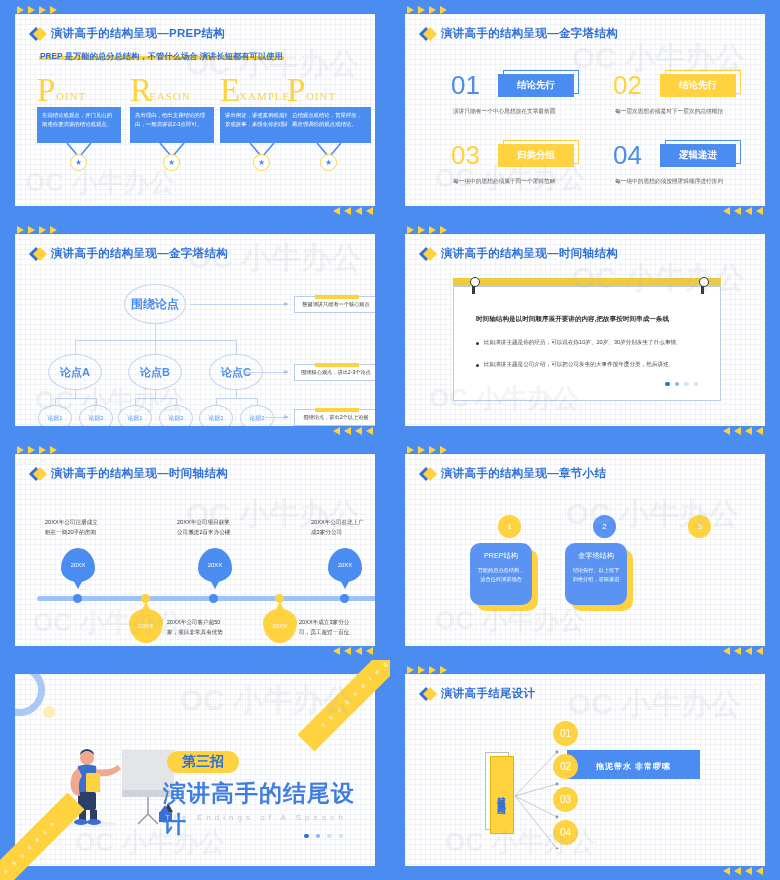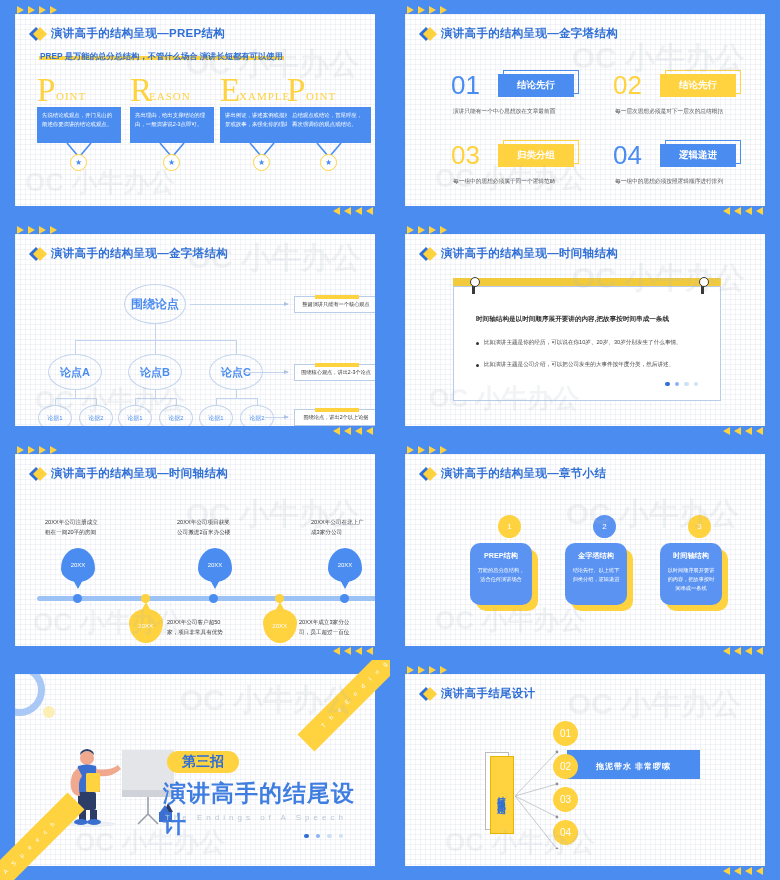--- a/index.html
+++ b/index.html
@@ -97,21 +97,21 @@
   .tlnode{position:absolute;width:9px;height:9px;border-radius:50%;top:140px;}
   .pin{position:absolute;width:34px;height:34px;}
   .pin .pb{width:34px;height:34px;border-radius:50% 50% 50% 50%/60% 60% 40% 40%;position:relative;display:flex;align-items:center;justify-content:center;color:#fff;font-size:6px;}
   .pin .pb:after{content:"";position:absolute;bottom:-7px;left:50%;margin-left:-6px;border-left:6px solid transparent;border-right:6px solid transparent;border-top:11px solid currentColor;}
   .tltxt{position:absolute;font-size:5.6px;color:#333;line-height:1.7;}
 
   
   .c6{position:absolute;width:62px;height:62px;}
   .c6 .shadow{position:absolute;left:6px;top:6px;width:62px;height:62px;border-radius:10px;background:#ffd23f;}
   .c6 .card{position:absolute;left:0;top:0;width:62px;height:62px;border-radius:10px;background:#5b93f2;color:#fff;padding:8px 7px;}
-  .c6 .t{font-size:7.2px;font-weight:bold;text-align:center;margin-bottom:5px;}
+  .c6 .t{font-size:7.2px;font-weight:normal;text-align:center;margin-bottom:5px;}
   .c6 .d{font-size:5.2px;line-height:1.75;text-align:center;}
   .c6num{position:absolute;width:23px;height:23px;border-radius:50%;display:flex;align-items:center;justify-content:center;color:#fff;font-size:8px;}
 
   
   .cov{position:absolute;left:15px;top:14px;right:15px;bottom:14px;background:#fff;
     background-image:linear-gradient(to right,rgba(200,208,222,.22) 1px,transparent 1px),linear-gradient(to bottom,rgba(200,208,222,.22) 1px,transparent 1px);
     background-size:5px 5px;overflow:hidden;}
   .rib{position:absolute;width:150px;height:24px;background:#ffd23f;display:flex;align-items:center;justify-content:center;color:#fff;font-size:6px;letter-spacing:3px;}
   .pillbtn{position:absolute;left:152px;top:77px;width:72px;height:22px;border-radius:11px;background:#ffd23f;color:#2f6fd6;font-size:14px;font-weight:bold;display:flex;align-items:center;justify-content:center;}
   .covt{position:absolute;left:148px;top:104px;font-size:23px;font-weight:bold;color:#3f7ee0;letter-spacing:1px;}
@@ -476,27 +476,20 @@
       <div class="c6num" style="left:188px;top:61px;background:#5b93f2;">2</div>
       <div class="c6" style="left:160px;top:89px;">
         <div class="shadow"></div>
         <div class="card">
           <div class="t">金字塔结构</div>
           <div class="d">结论先行、以上统下 归类分组，逻辑递进</div>
         </div>
       </div>
 
       <div class="c6num" style="left:283px;top:61px;background:#ffd23f;">3</div>
-      <div class="c6" style="left:255px;top:89px;">
-        <div class="shadow"></div>
-        <div class="card">
-          <div class="t">时间轴结构</div>
-          <div class="d">以时间顺序展开要讲的内容，把故事按时间串成一条线</div>
-        </div>
-      </div>
     </div>
     <div class="arr-br">
       <i class="tri-l"></i>
         <i class="tri-l"></i>
         <i class="tri-l"></i>
         <i class="tri-l"></i>
     </div>
   </div>
 
   <div class="slide">

